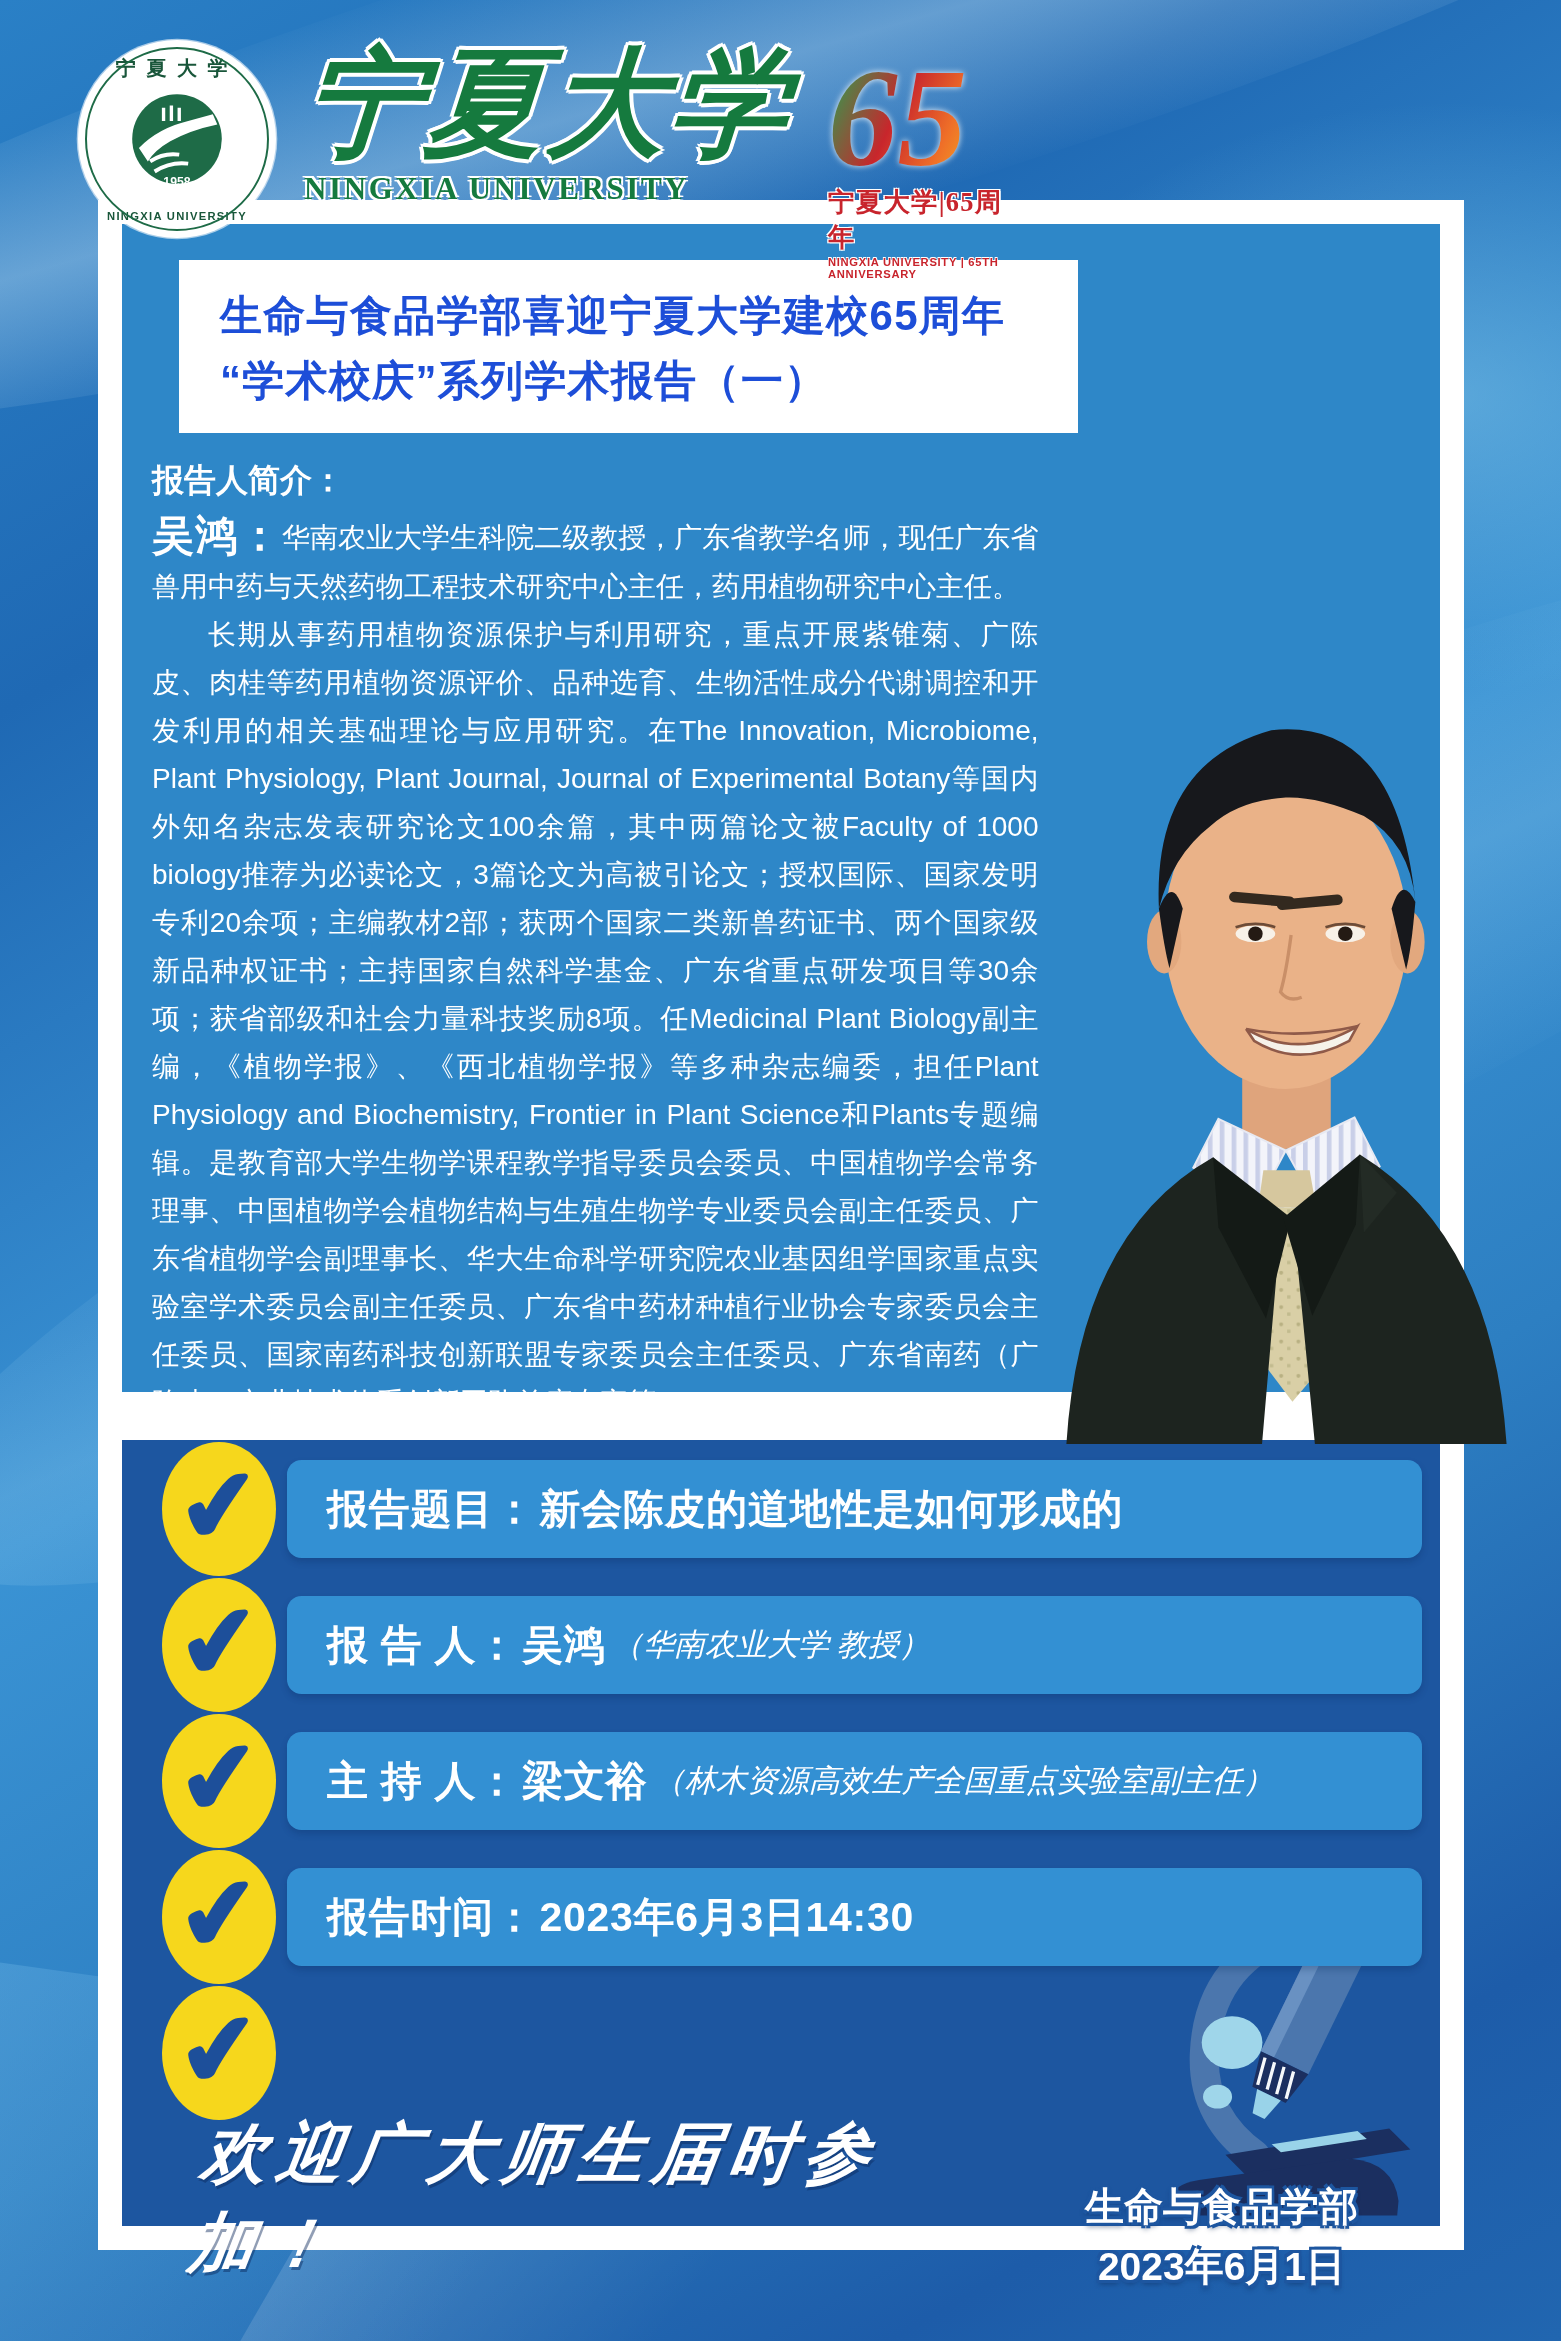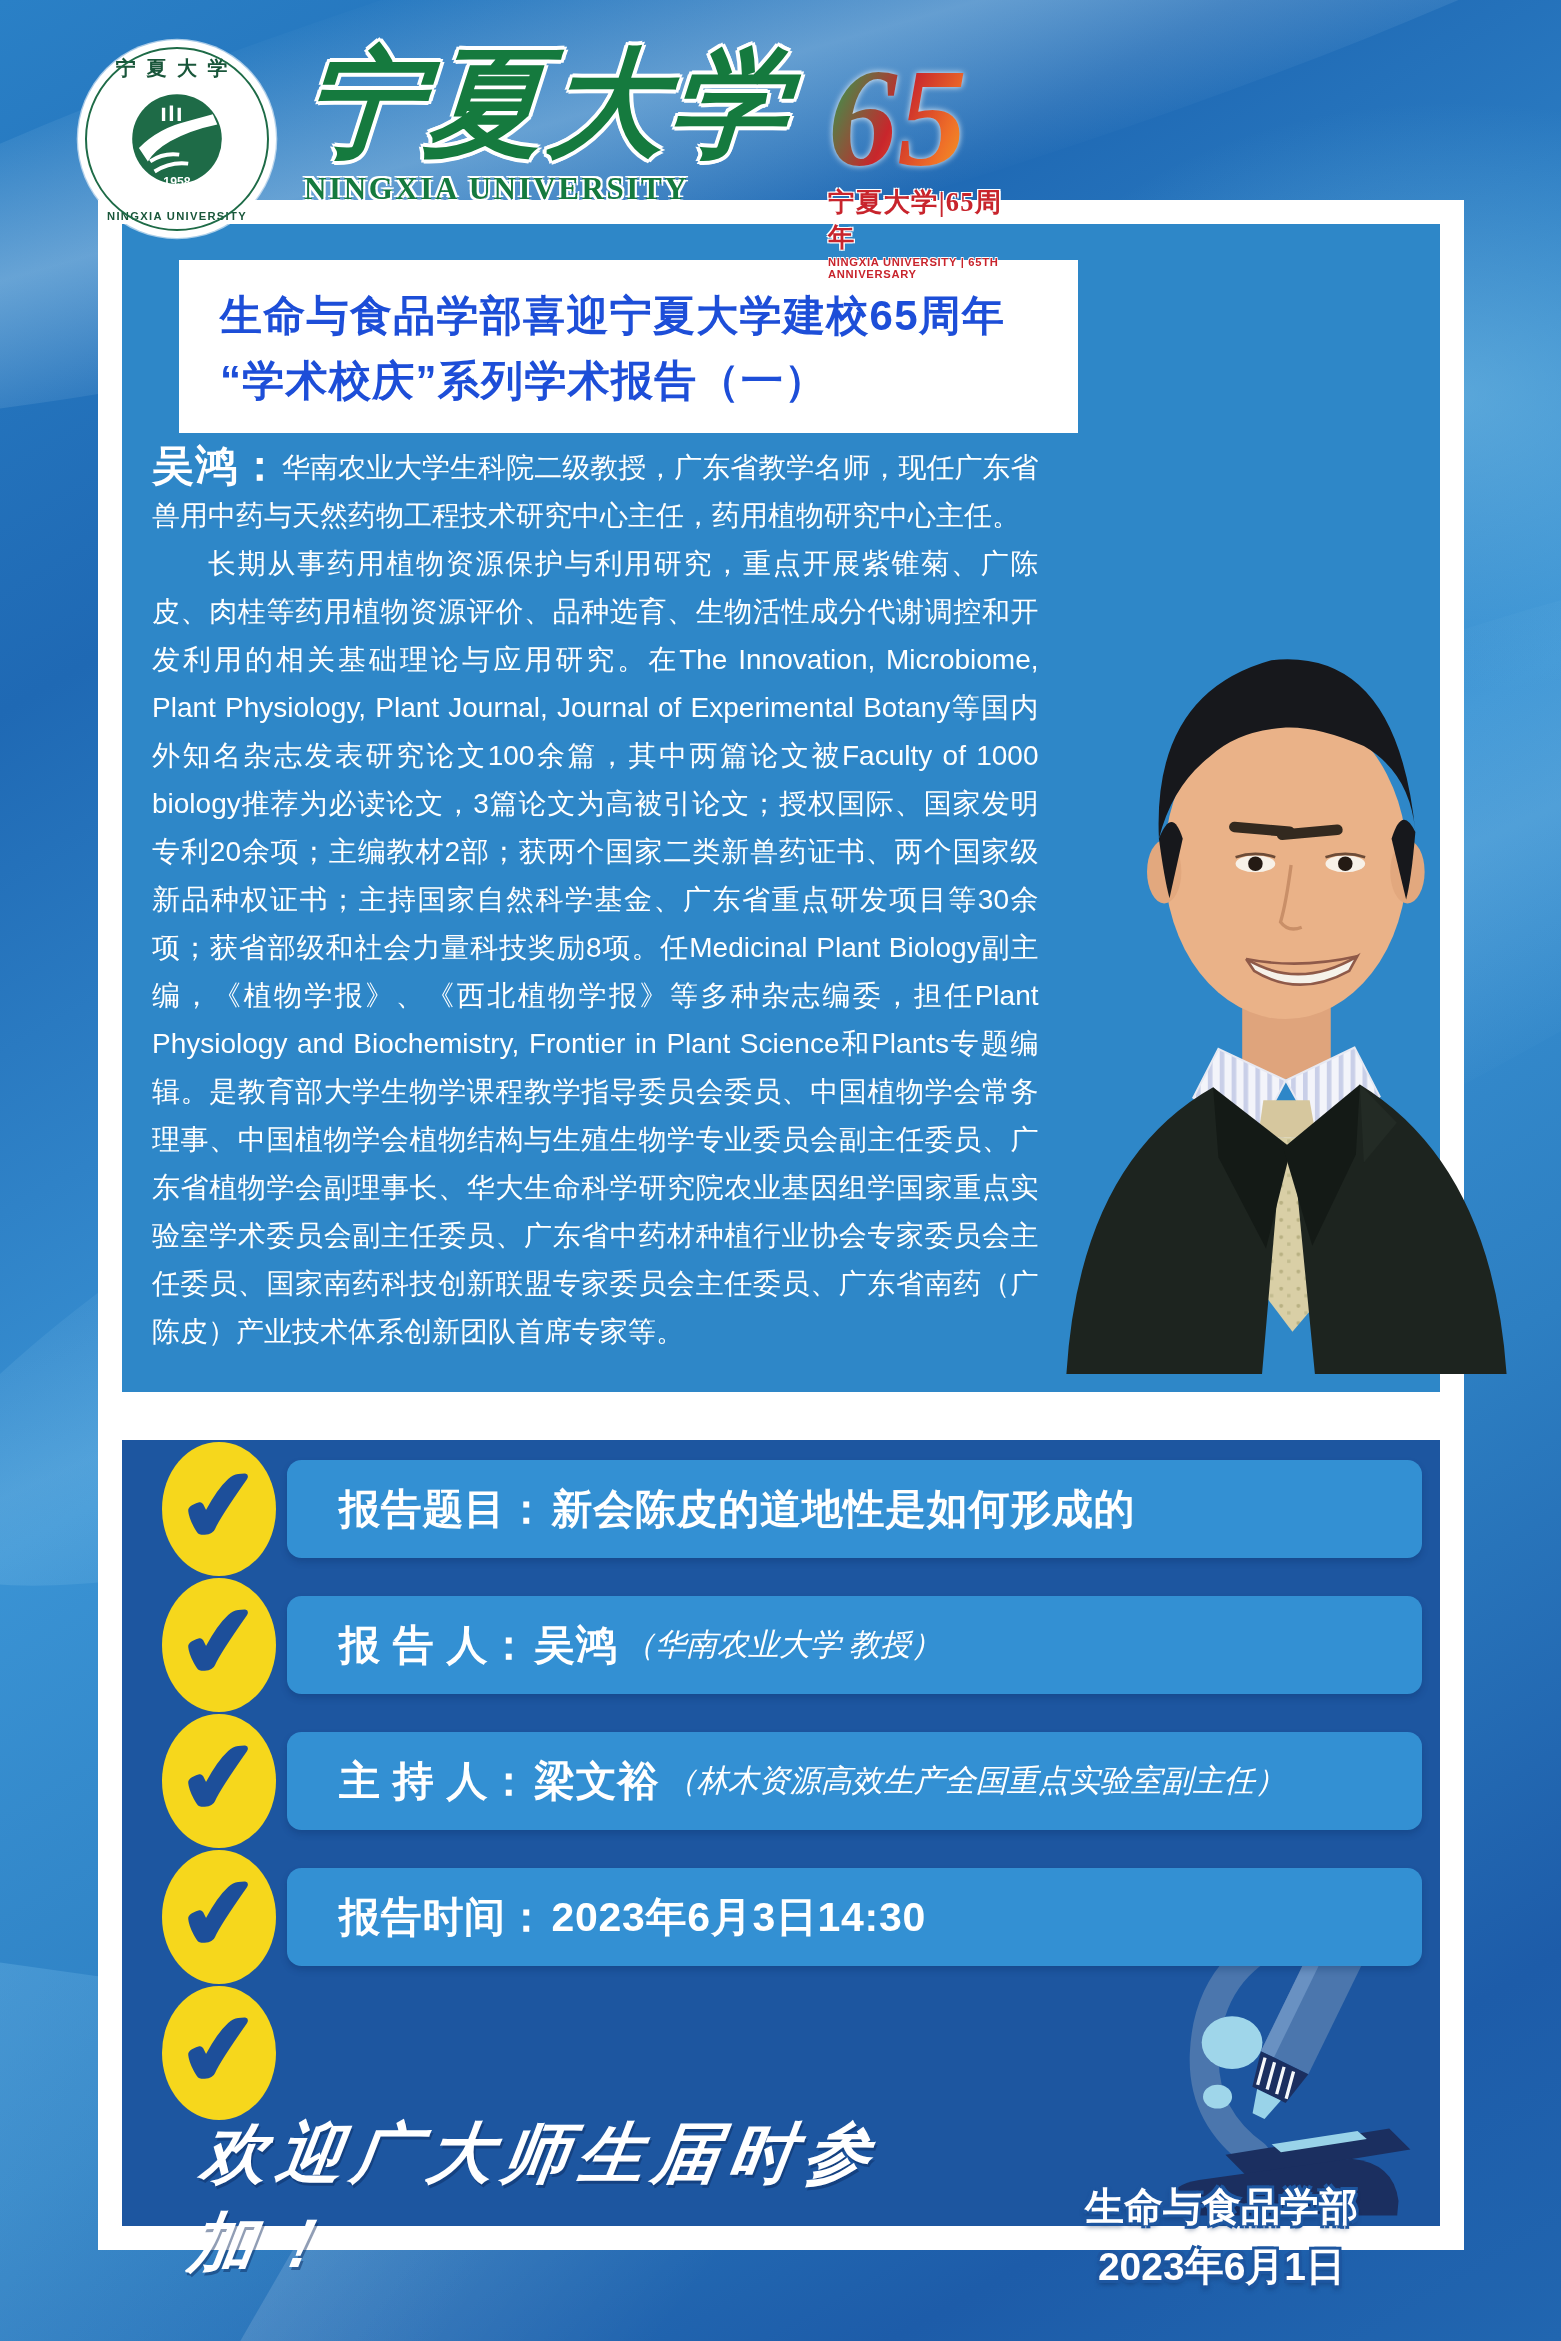--- a/index.html
+++ b/index.html
@@ -67,21 +67,21 @@
                  shape-outside:margin-box; position:relative; z-index:2; }
   .photo-float svg { width:463px; height:846px; display:block; }
 
   
   .rows { position:relative; z-index:1; display:flex; flex-direction:column; gap:38px; padding-top:20px; }
   .row { position:relative; height:98px; }
   .bar { position:absolute; left:165px; right:18.5px; top:0; height:98px; background:#3390d3; border-radius:14.5px;
          display:flex; align-items:center; padding-left:40px; white-space:nowrap; overflow:visible;
          box-shadow:0 4px 6.6px rgba(9,40,86,.25); }
   .bar.short { right:auto; width:849px; }
-  .bar .label, .bar .value { color:#fff; font-weight:bold; font-size:41px; letter-spacing:0.7px;margin-left:12px; }
+  .bar .label, .bar .value { color:#fff; font-weight:bold; font-size:41px; letter-spacing:0.7px; }
   .bar .value { margin-left:4px; }
   .bar .note { color:#fff; font-size:31px; margin-left:6.6px; font-family:"Liberation Serif", serif; font-style:italic; }
   .check-circle { position:absolute; left:40px; top:50%; transform:translateY(-50%); width:114px; height:134px;
                   background:#f6d71c; border-radius:50%; display:flex; align-items:center; justify-content:center; z-index:2; }
   .check-glyph { color:#1d4f9a; font-size:99px; font-weight:bold; line-height:1; transform:rotate(-6deg); margin-top:-6.6px; }
 
   
   .card-footer { position:relative; z-index:2; display:flex; align-items:flex-end; margin-top:6.6px; padding:0 20px 5.3px 73px; }
   .welcome { flex:1; color:#ffffff; font-family:"Liberation Serif", serif; font-style:italic; font-weight:bold;
              font-size:66px; letter-spacing:9.3px; transform:skewX(-8deg); text-shadow:2px 2.6px 0 rgba(10,40,90,.45);
@@ -120,20 +120,21 @@
     <div class="anniv-l1">宁夏大学|65周年</div>
     <div class="anniv-l2">NINGXIA UNIVERSITY | 65TH ANNIVERSARY</div>
   </div>
 </header>
 
 <section class="card intro-card">
   <div class="title-box">
     <div class="title-line">生命与食品学部喜迎宁夏大学建校65周年</div>
     <div class="title-line">“学术校庆”系列学术报告（一）</div>
   </div>
+  <div class="intro-heading">报告人简介：</div>
   <div class="intro-body">
     <div class="photo-float">
       <svg viewBox="0 0 700 1280">
         <defs>
           <pattern id="shirtStripes" width="18" height="18" patternUnits="userSpaceOnUse">
             <rect width="18" height="18" fill="#f3f4fa"></rect>
             <rect x="0" width="7" height="18" fill="#c9cfe8"></rect>
           </pattern>
           <pattern id="tieDots" width="26" height="26" patternUnits="userSpaceOnUse">
             <rect width="26" height="26" fill="#d9cfa6"></rect>

